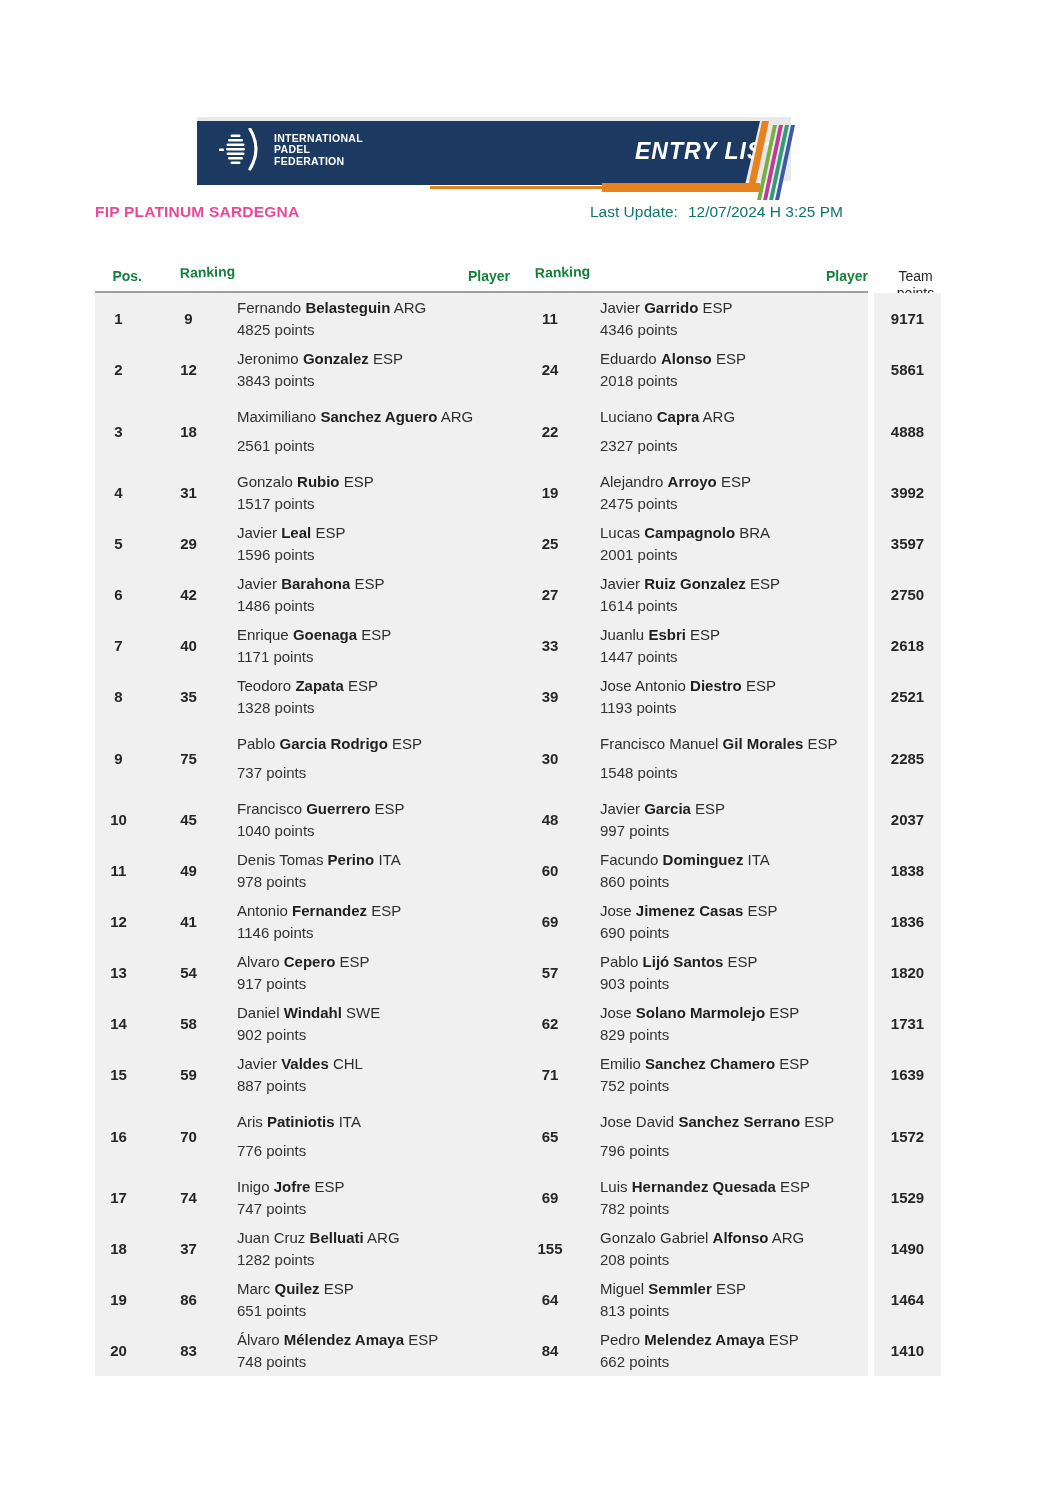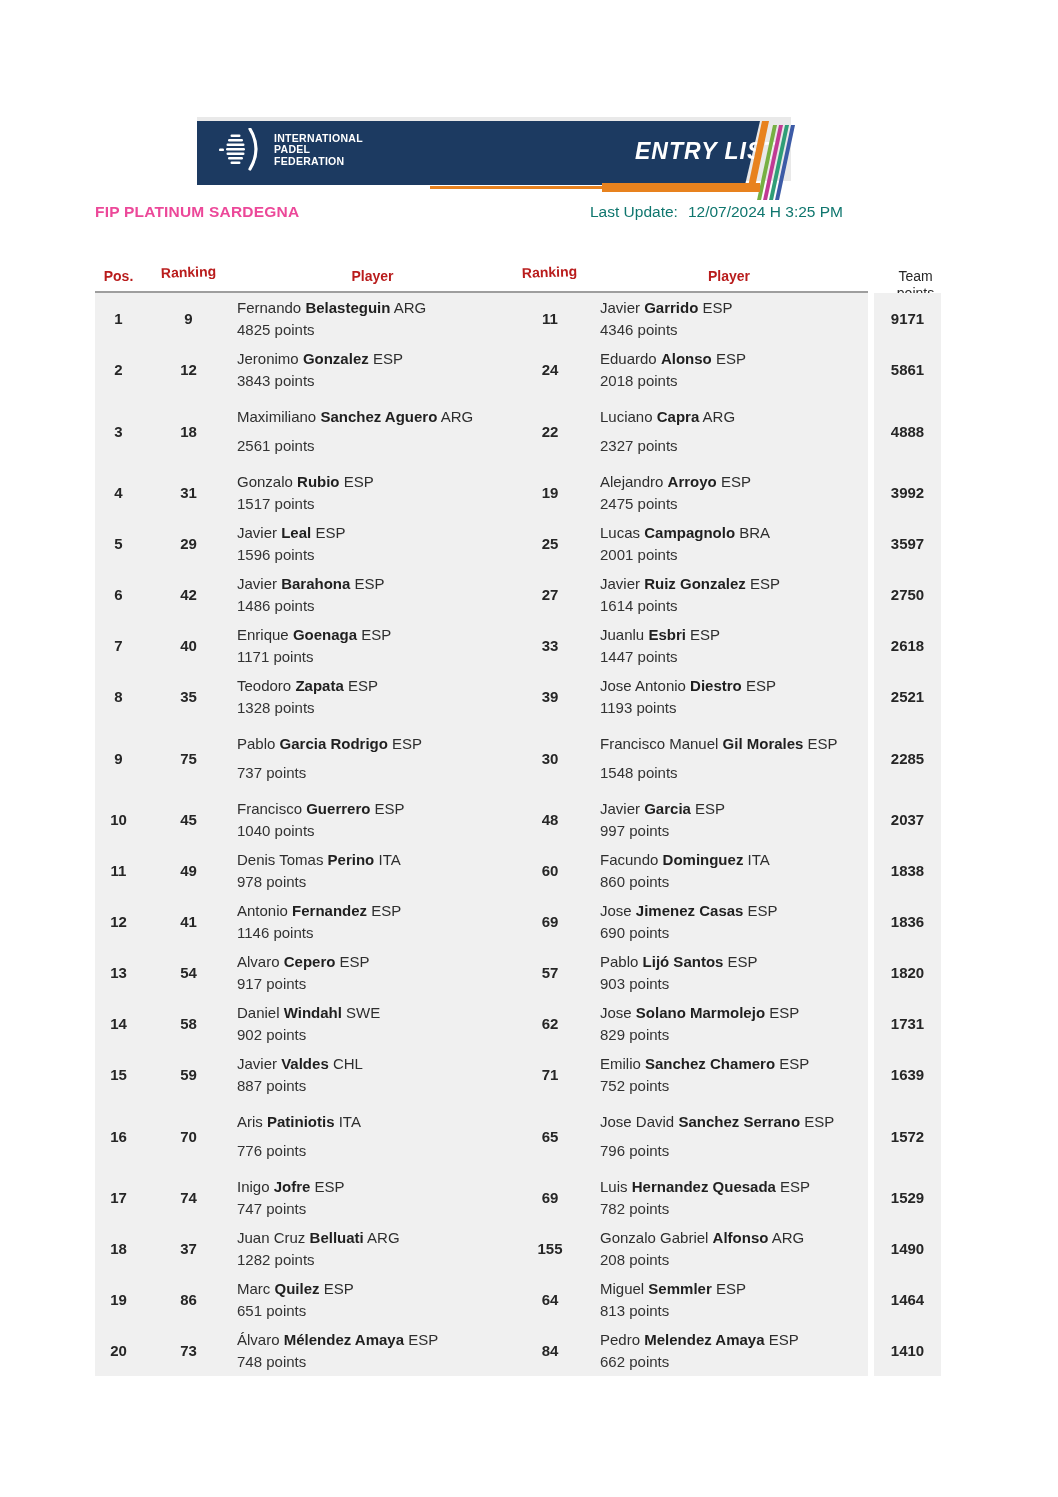--- a/index.html
+++ b/index.html
@@ -34,22 +34,22 @@
 
   
   .etable { position:absolute; left:95px; top:249px; width:862px; }
   .trow { display:flex; }
   .main { display:grid; grid-template-columns:47px 93px 275px 80px 278px; width:773px; }
   .gapcol { width:6px; }
   .teamcol { width:67px; display:flex; align-items:center; justify-content:center; }
 
   .hrow { height:44px; }
   .hrow .main { border-bottom:2px solid #9e9e9e; }
-  .hcell { display:flex; align-items:flex-end; justify-content:center; padding-bottom:7px;
-    font-size:14px; font-weight:bold; color:#b91c1c; }
+  .hcell { display:flex; align-items:flex-end; justify-content:flex-end; padding-bottom:7px;
+    font-size:14px; font-weight:bold; color:#15803d; }
   .hcell.rk span { display:inline-block; transform:rotate(-2deg) translateY(-4px); }
   .hteam { width:83px; display:flex; align-items:center; justify-content:center; text-align:center;
     font-size:14px; font-weight:normal; line-height:1.2;margin-top:28px; }
   .hteam div { width:52px; }
 
   .brow { height:51px; }
   .brow.tall { height:72px; }
   .brow .main, .brow .teamcol { background:#f0f0f0; }
 
   .cell-num { display:flex; align-items:center; justify-content:center; font-size:15px; font-weight:bold; color:#262626; }
@@ -449,21 +449,21 @@
         <div class="pname"><span>Miguel</span> <b>Semmler</b> <span>ESP</span></div>
         <div class="ppoints">813 points</div>
       </div>
     </div>
     <div class="gapcol"></div>
     <div class="teamcol cell-team">1464</div>
         </div>
         <div class="trow brow">
     <div class="main">
       <div class="cell-num">20</div>
-      <div class="cell-num">73</div>
+      <div class="cell-num">83</div>
       <div class="cell-player p1">
         <div class="pname"><span>Álvaro</span> <b>Mélendez Amaya</b> <span>ESP</span></div>
         <div class="ppoints">748 points</div>
       </div>
       <div class="cell-num">84</div>
       <div class="cell-player p2">
         <div class="pname"><span>Pedro</span> <b>Melendez Amaya</b> <span>ESP</span></div>
         <div class="ppoints">662 points</div>
       </div>
     </div>

